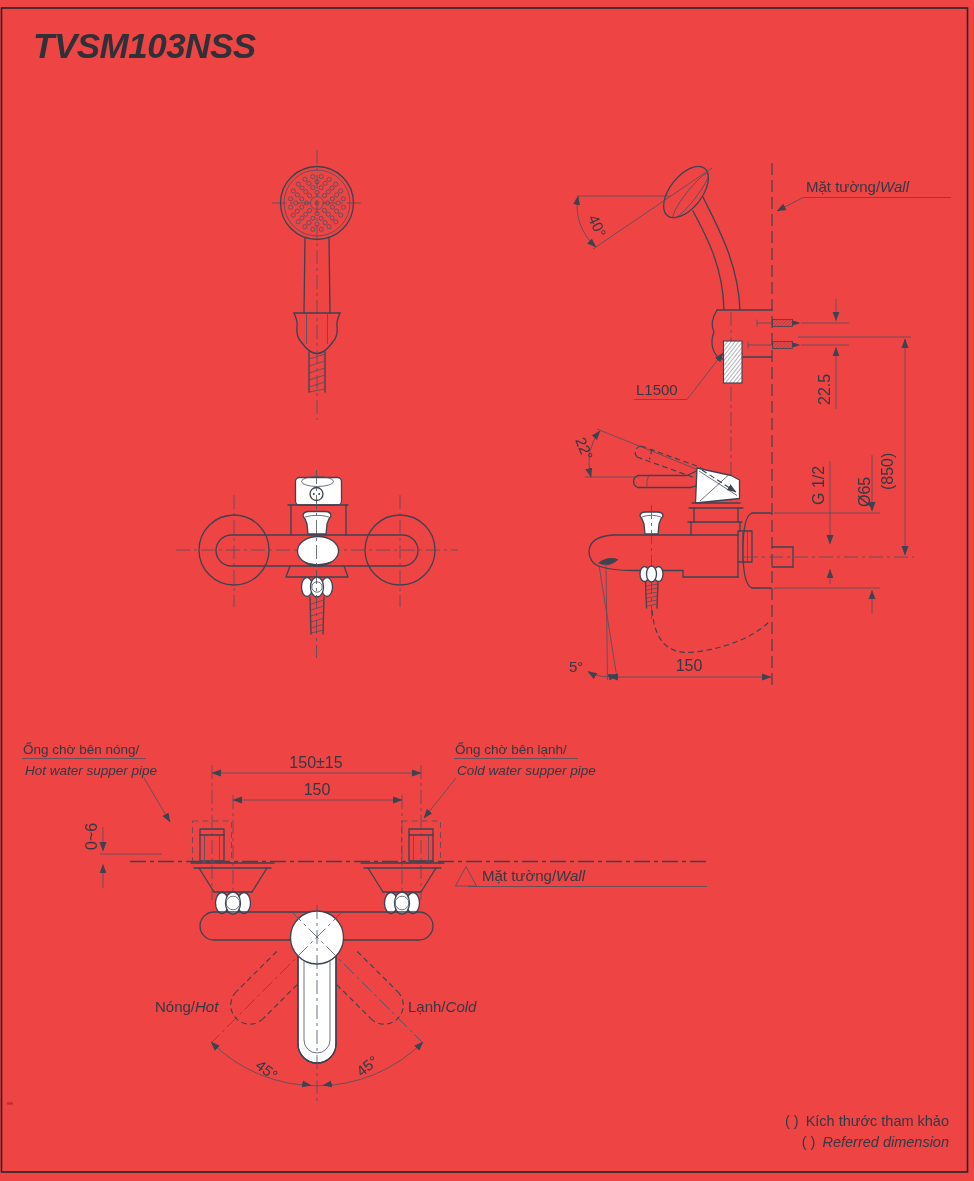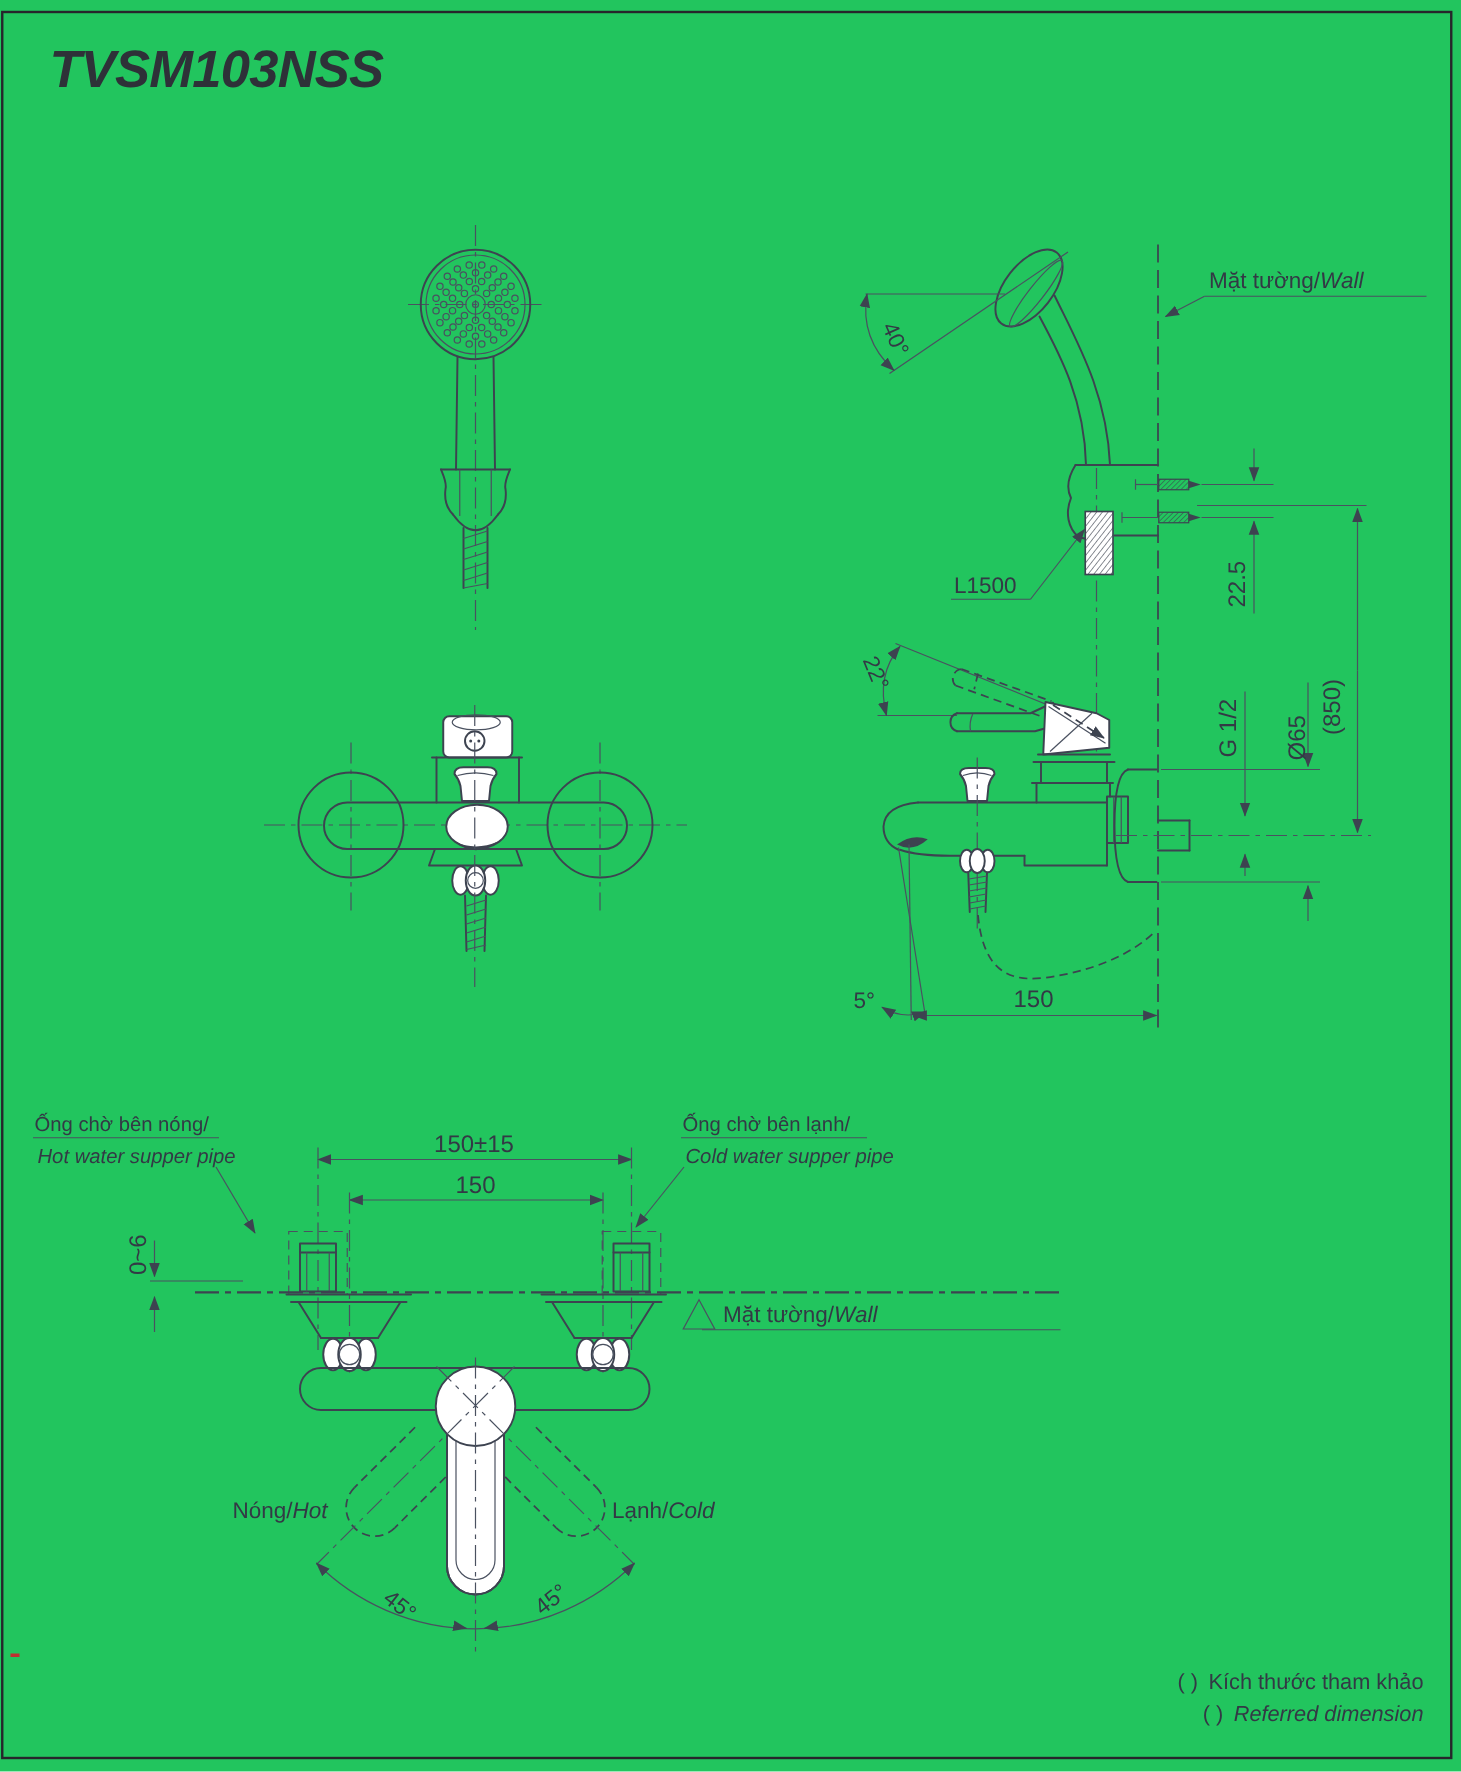--- a/index.html
+++ b/index.html
@@ -1,16 +1,16 @@
 <!DOCTYPE html>
 <html><head>
 <meta charset="utf-8">
 <style>
   html,body{margin:0;padding:0;background:#fff}
-  .page{position:relative;width:974px;height:1181px;background:#22c55e;overflow:hidden}
+  .page{position:relative;width:974px;height:1181px;background:#ef4444;overflow:hidden}
   svg{position:absolute;left:0;top:0}
   .s  {stroke:#3d4350;stroke-width:1.3;fill:none;stroke-linecap:round;stroke-linejoin:round}
   .sw {stroke:#3d4350;stroke-width:1.3;fill:#ffffff;stroke-linejoin:round}
   .t  {stroke:#4a5160;stroke-width:.8;fill:none}
   .cl {stroke:#4a5160;stroke-width:.8;fill:none;stroke-dasharray:14 4 3 4}
   .dsh{stroke:#3d4350;stroke-width:1.15;fill:none;stroke-dasharray:5.5 3.5}
   .wl {stroke:#3d4350;stroke-width:1.15;fill:none;stroke-dasharray:12 5}
   .wlh{stroke:#3d4350;stroke-width:1.5;fill:none;stroke-dasharray:16 4 4 4}
   .fd {fill:#3d4350;stroke:none}
   text{fill:#333945;font-family:"Liberation Sans",sans-serif}

